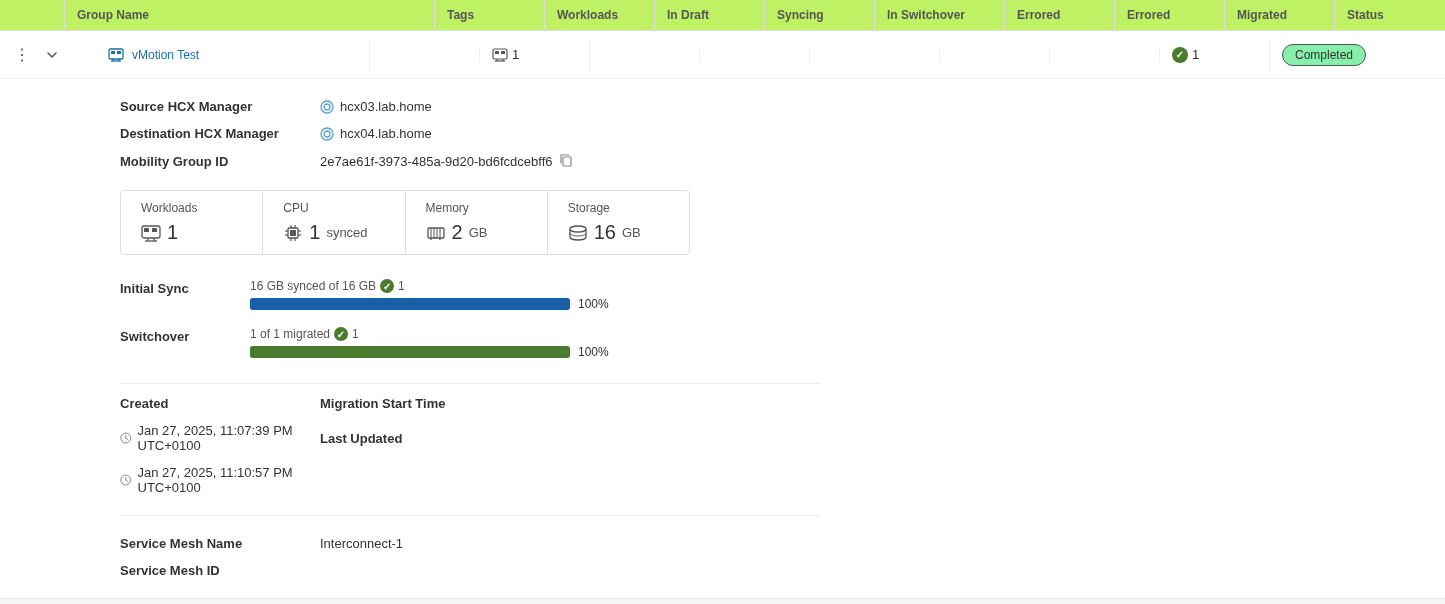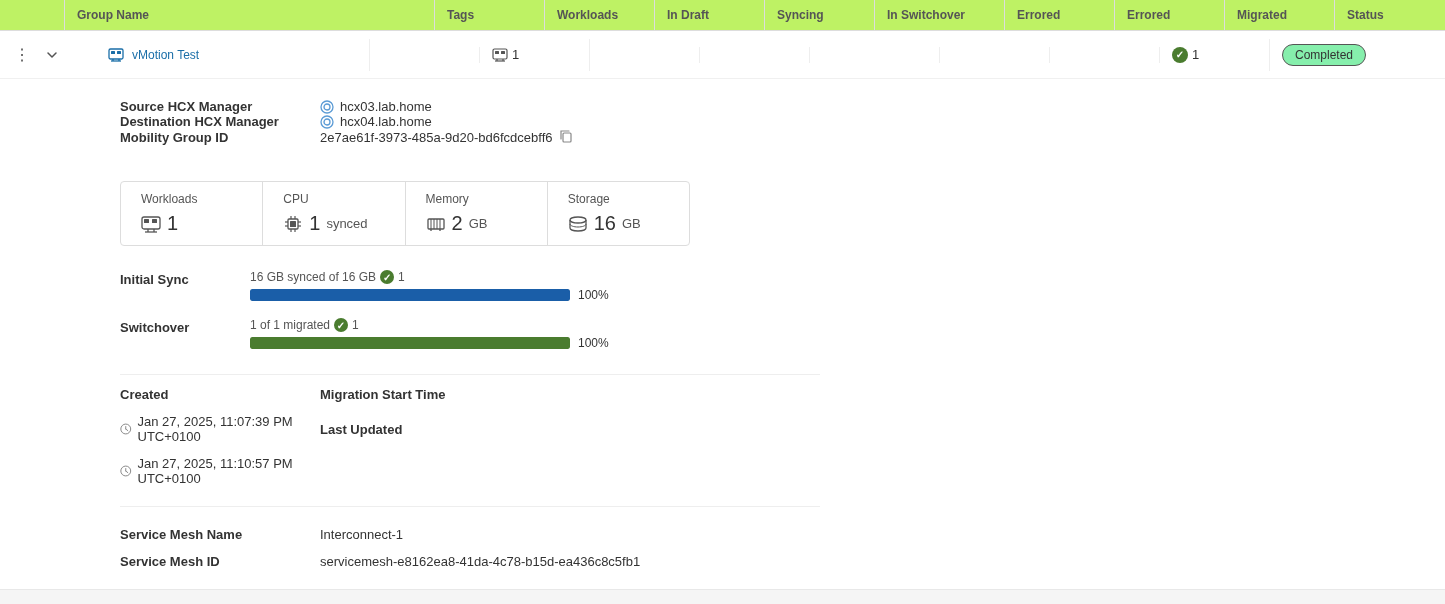--- a/index.html
+++ b/index.html
@@ -108,22 +108,23 @@
     }
 
     .detail-panel {
       background: #fff;
       padding: 20px 20px 20px 120px;
     }
 
     .detail-grid {
       display: grid;
       grid-template-columns: 200px 1fr;
+      row-gap: 12px;
       max-width: 700px;
-      margin-bottom: 35px;
+      margin-bottom: 20px;
     }
 
     .detail-label {
       font-weight: 600;
       color: #333;
       font-size: 13px;
       display: flex;
       align-items: center;
     }
 
@@ -536,19 +537,16 @@
       </div>
     </div>
 
     <div class="service-grid">
       <div class="detail-label">Service Mesh Name</div>
       <div class="detail-value">
         <span>Interconnect-1</span>
       </div>
 
       <div class="detail-label">Service Mesh ID</div>
-      <div class="detail-value">
-        <span>servicemesh-e8162ea8-41da-4c78-b15d-ea436c8c5fb1</span>
-      </div>
     </div>
 
   </div>
 </div>
 
 </body></html>

